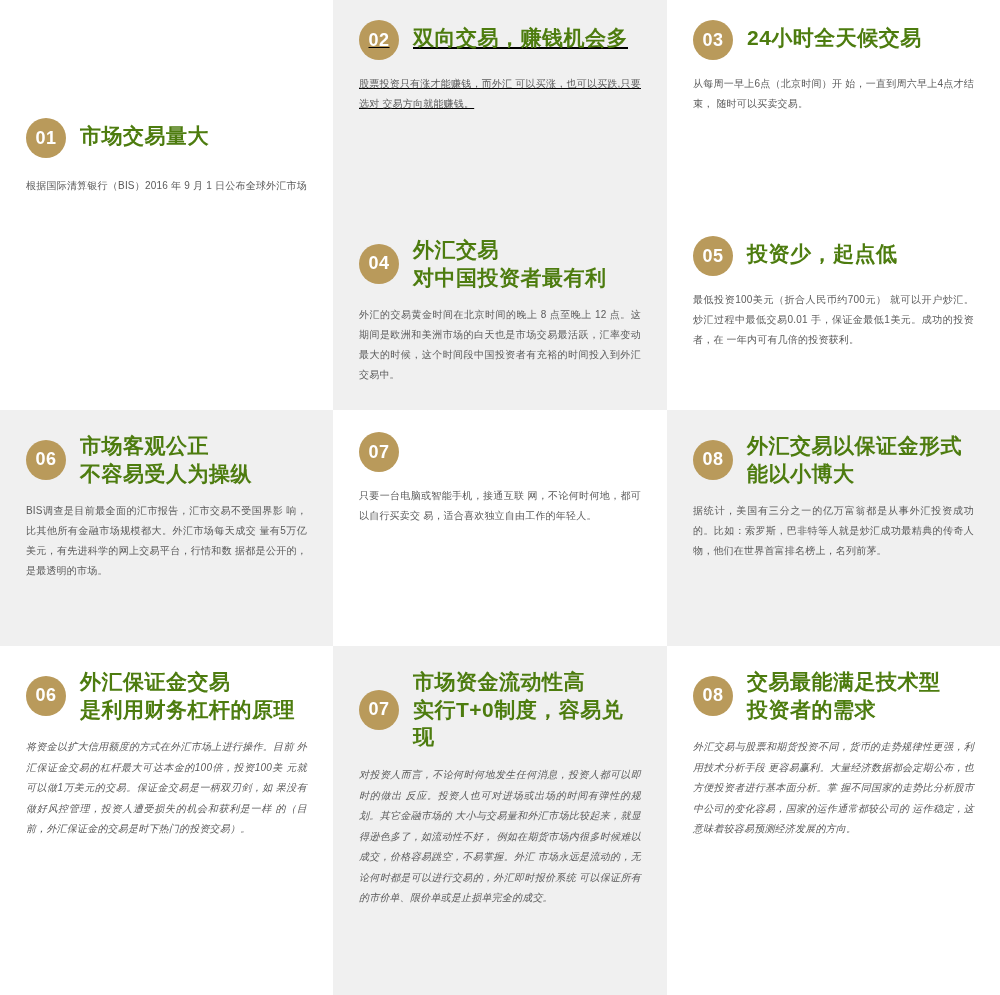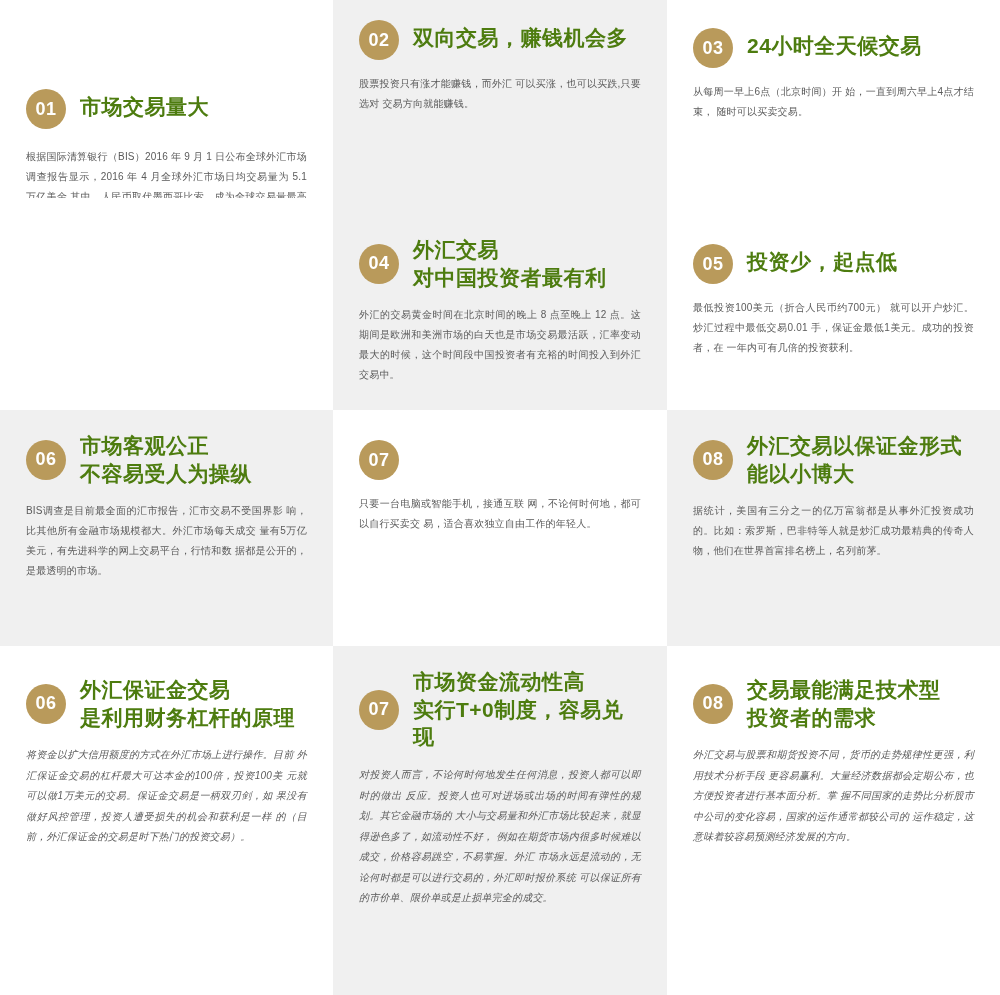--- a/index.html
+++ b/index.html
@@ -14,21 +14,21 @@
     grid-template-columns: 333px 334px 333px;
     grid-template-rows: 198px 212px 236px 349px;
     width: 1000px;
     height: 995px;
   }
   .cell {
     padding: 22px 26px 18px 26px;
     position: relative;
     overflow: hidden;
   }
-  .cell.white { background: #ffffff; margin-top: 8px; }
+  .cell.white { background: #ffffff; }
   .cell.gray  { background: #f0f0f0; }
 
   .head {
     display: flex;
     align-items: flex-start;
     margin-bottom: 14px;
   }
   .num {
     flex: 0 0 auto;
     width: 40px; height: 40px;
@@ -55,27 +55,27 @@
   .title .l2 { display: block; }
   .body {
     color: #5a5a5a;
     font-size: 10px;
     line-height: 2.0;
     text-align: justify;
     letter-spacing: 0.2px;
   }
 
   
-  .c1 { padding-top: 81px; }
+  .c1 { padding-top: 118px; }
   .c1 .head { margin-bottom: 18px; }
   .c4 .head, .c6 .head, .c7 .head, .c8 .head,
   .c10 .head, .c11 .head, .c12 .head { align-items: center; }
   .c4 .title, .c6 .title, .c7 .title, .c8 .title,
   .c10 .title, .c11 .title, .c12 .title { padding-top: 0; }
-  .c2 { padding-top: 20px; }
+  .c2 { padding-top: 20px; text-decoration: underline; }
   .c3 { padding-top: 20px; }
   .c4 { padding-top: 38px; }
   .c5 { padding-top: 38px; }
   .c10 .body, .c11 .body, .c12 .body { line-height: 2.05; font-style: italic; }
 </style>
 </head>
 <body>
 
 <div id="grid">
 

